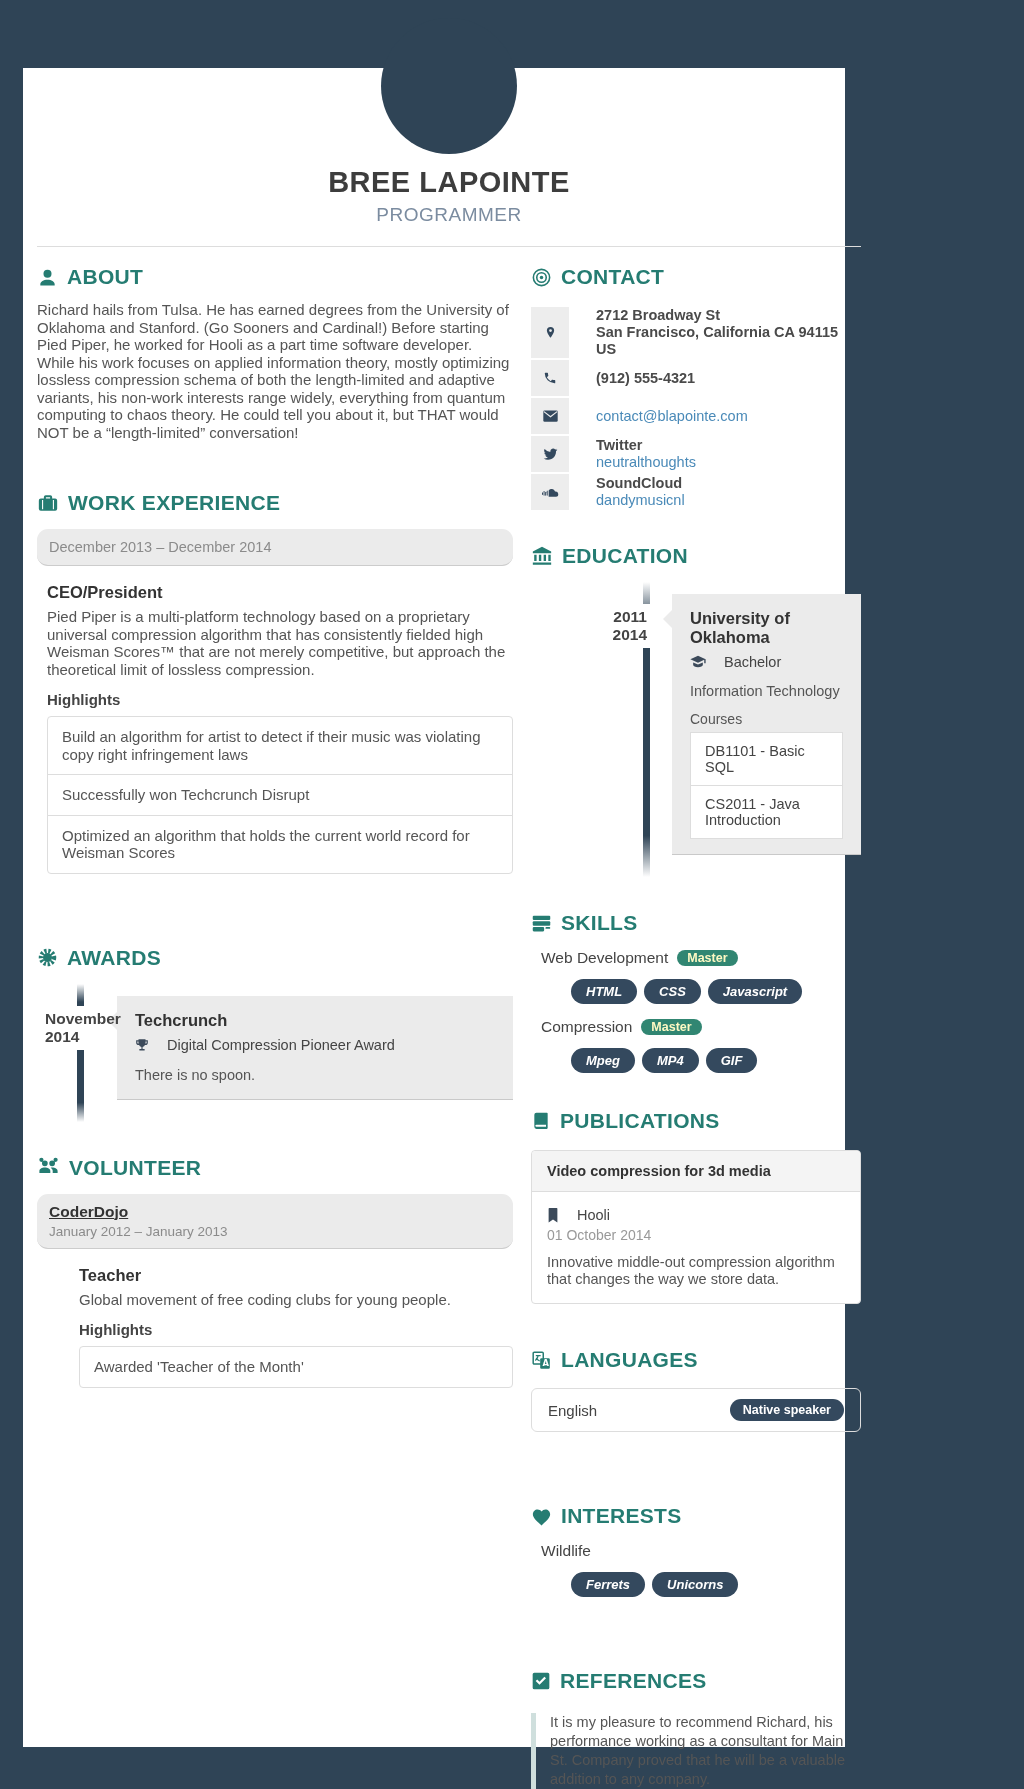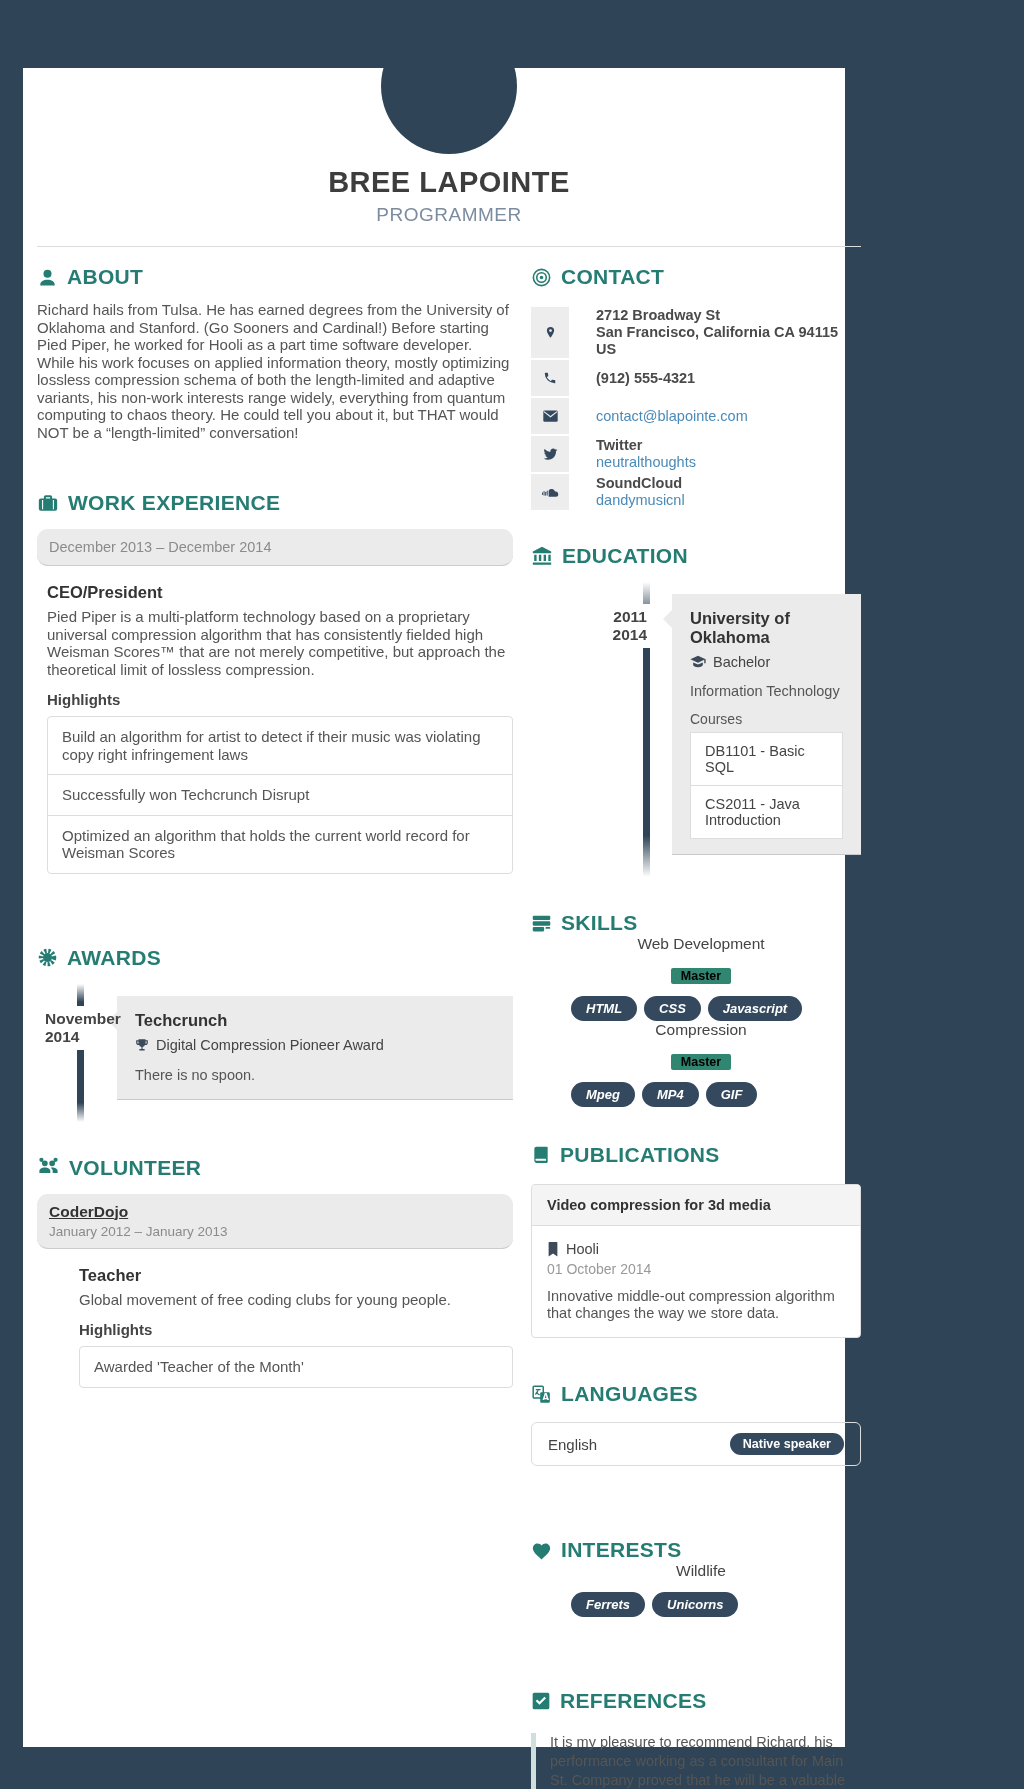--- a/index.html
+++ b/index.html
@@ -57,41 +57,41 @@
   .tl-card:before { content:""; position:absolute; left:-9px; top:16px; border:9px solid transparent;
                     border-right-color:#ebebeb; border-left:none; }
   .timeline.edu { padding-left:141px; }
   .timeline.edu .tl-bar { left:112px; }
   .timeline.edu .tl-date { left:0; width:124px; text-align:right; padding-right:8px; }
   .timeline.award { padding-left:80px; }
   .timeline.award .tl-bar { left:40px; }
   .timeline.award .tl-date { left:0; width:72px; text-align:left; padding-left:8px; }
 
   .card-title { font-size:16.5px; font-weight:700; color:#333; }
-  .icon-line { display:flex; align-items:center; gap:7px; margin-top:7px; color:#444; font-size:14.5px; }
+  .icon-line { display:flex; align-items:center; gap:18px; margin-top:7px; color:#444; font-size:14.5px; }
   .icon-line svg { color:#3c4a5a; flex:none; }
   .muted-line { color:#555; font-size:14.5px; margin-top:13px; }
   .courses-label { color:#555; font-size:14px; margin-top:12px; }
   .course-list { margin-top:6px; }
   .course-box { background:#fff; border:1px solid #ddd; padding:10px 14px; font-size:14.5px;
                 color:#444; margin-top:-1px; }
   .card-sum { color:#555; font-size:14.5px; line-height:17px; margin-top:14px; }
 
   
   .crow { display:flex; margin-bottom:2px; min-height:36px; }
   .crow .ic { flex:none; width:38px; background:#ededed; display:flex; align-items:center;
               justify-content:center; color:#34495e; }
   .crow .ct { margin-left:27px; display:flex; flex-direction:column; justify-content:center;
               font-size:14.5px; line-height:17px; color:#4a4a4a; font-weight:700; }
   a.link { color:#4a8ab8; text-decoration:none; font-weight:400; font-size:14.5px; cursor:pointer; }
 
   
-  .skill-row { display:flex; align-items:center; gap:15px; padding-left:10px; 
-               font-size:15.5px; color:#444;flex-direction:column; }
-  .badge { background:#318672; color:#000000; font-size:12.5px; font-weight:700; border-radius:2px;
+  .skill-row { display:flex; align-items:center; gap:9px; padding-left:10px; margin-top:14px;
+               font-size:15.5px; color:#444; }
+  .badge { background:#318672; color:#fef9c3; font-size:12.5px; font-weight:700; border-radius:8px;
            padding:1px 10px; }
   .pill-row { padding-left:40px; margin-top:12px; display:flex; gap:7px; flex-wrap:wrap;font-style:italic; }
   .pill { background:#34495e; color:#fff; font-size:13px; font-weight:700; border-radius:14px;
           padding:5px 15px; }
 
   
   .pub-card { border:1px solid #ddd; border-radius:4px; margin-top:17px; background:#fff; }
   .pub-head { background:#f4f4f4; border-bottom:1px solid #ddd; border-radius:4px 4px 0 0;
               padding:12px 15px; font-size:14.5px; font-weight:700; color:#333; }
   .pub-body { padding:15px; }

